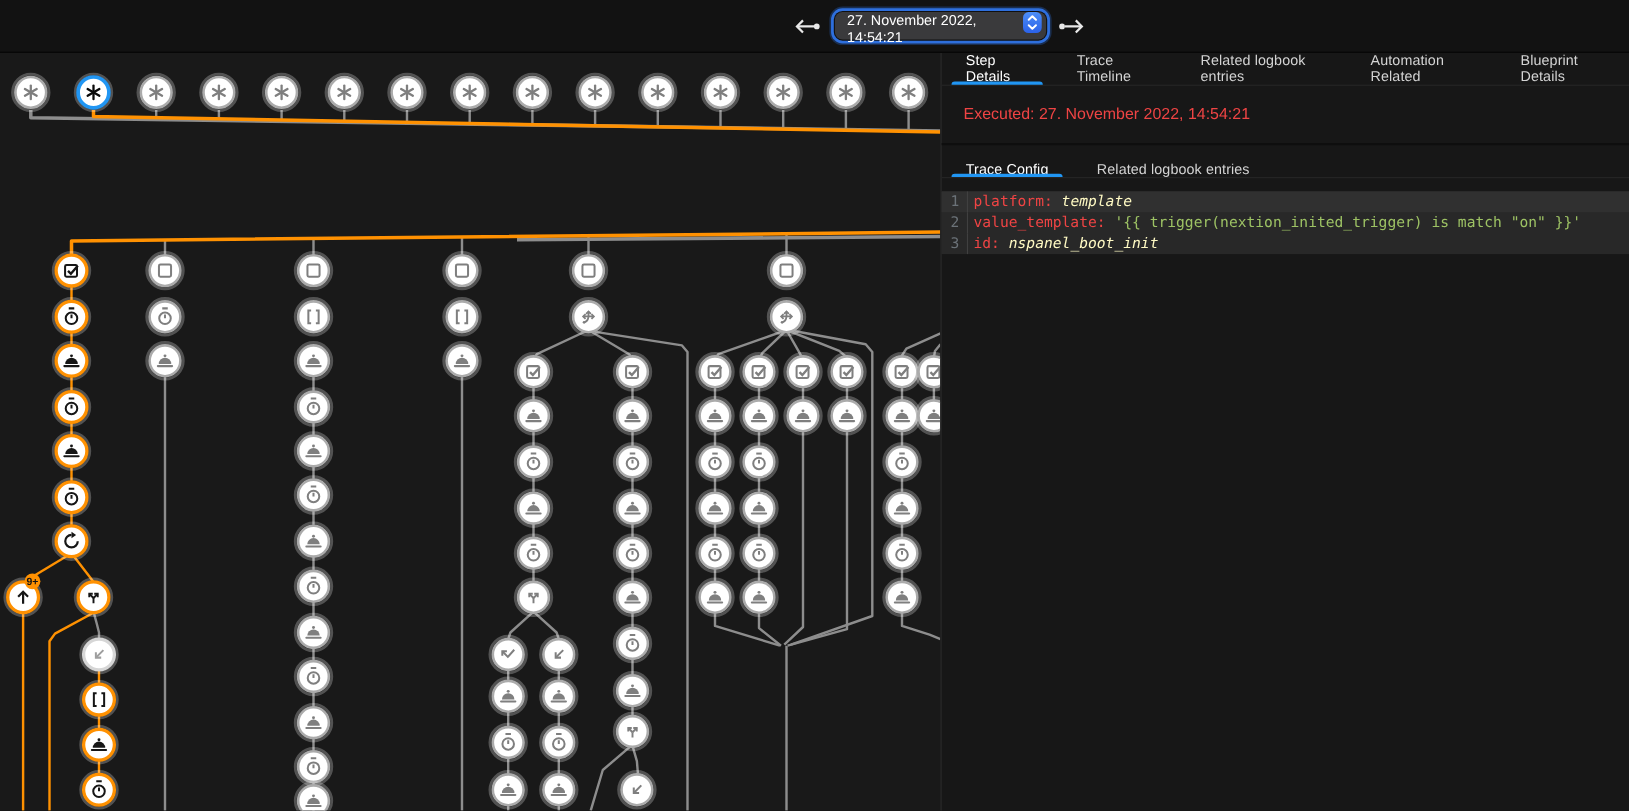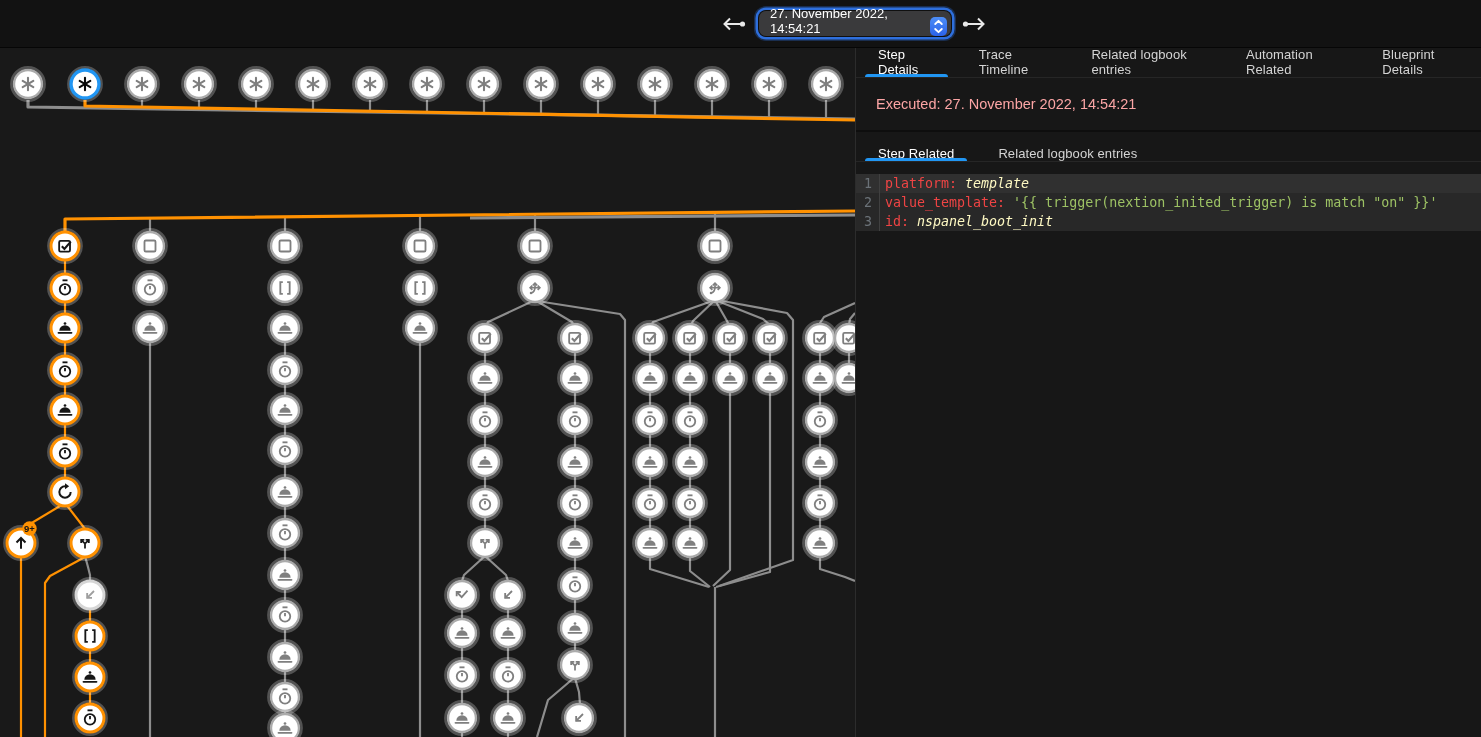--- a/index.html
+++ b/index.html
@@ -5,39 +5,39 @@
   html,body{margin:0;padding:0;background:#141414;width:1481px;height:737px;overflow:hidden;
     font-family:"Liberation Sans","DejaVu Sans",sans-serif;-webkit-font-smoothing:antialiased;}
   *{box-sizing:border-box;}
   
   .topbar{position:absolute;left:0;top:0;width:1481px;height:48px;background:#121212;
     border-bottom:1px solid #060606;z-index:5;}
   .nav-btn{position:absolute;top:11px;width:34px;height:26px;background:none;border:none;
     display:flex;align-items:center;justify-content:center;cursor:pointer;color:#e8e8e8;padding:0;}
   .nav-btn svg{display:block;}
   .trace-select{position:absolute;left:759px;top:11px;width:192px;height:25px;background:#3a3a3c;
-    border-radius:7px;display:flex;align-items:flex-end;justify-content:space-between;
+    border-radius:7px;display:flex;align-items:flex-start;justify-content:space-between;
     padding:0 4px 0 11px;color:#fff;font-size:13px;cursor:pointer;
     box-shadow:0 0 0 1px #101010,0 0 0 3.5px #2e6fdd,0 0 0 5px rgba(46,111,221,.30);}
   .trace-select .stepper{width:17px;height:19px;border-radius:5px;
     background:linear-gradient(#4d8ef7,#2b62e9);display:flex;flex-direction:column;
     align-items:center;justify-content:center;gap:1px;flex:0 0 auto;}
   
   .main{position:absolute;left:0;top:48px;width:1481px;height:689px;display:flex;}
   .graph-area{width:855px;height:689px;background:#191919;overflow:hidden;flex:0 0 auto;}
   .right{flex:1;height:689px;background:#171717;border-left:1px solid #2c2c2c;
     display:flex;flex-direction:column;}
   
   .tab-bar{display:flex;align-items:flex-end;height:30px;border-bottom:1px solid #262626;flex:0 0 auto;}
   .tab{position:relative;display:flex;align-items:center;padding:0 22px;font-size:13px;
     color:#d4d4d4;cursor:pointer;letter-spacing:.1px;}
   .tab.active{color:#ffffff;}
   .tab.active:after{content:"";position:absolute;left:9px;right:9px;bottom:0;height:3px;
     background:#2196f3;border-radius:3px 3px 0 0;}
-  .details-body{padding:18px 20px;font-size:14.5px;color:#fca5a5;flex:1;}
+  .details-body{padding:18px 20px;font-size:14.5px;color:#ef4444;flex:1;}
   .config-card{flex:1;border-top:2px solid #0e0e0e;display:flex;flex-direction:column;}
   
   .code-wrap{margin-top:12px;background:#282828;font-family:"DejaVu Sans Mono","Liberation Mono",monospace;
     font-size:13.3px;line-height:19px;color:#dcdcdc;}
   .code-line{display:flex;white-space:pre;}
   .code-line.active{background:#303030;}
   .code-line .ln{width:24px;flex:0 0 auto;text-align:right;padding-right:7px;color:#6b7278;
     border-right:1px solid #404040;}
   .code-line .body{padding-left:5px;}
   .tok-key{color:#ef4444;}
@@ -742,21 +742,21 @@
           <div class="tab">Related logbook entries</div>
           <div class="tab">Automation Related</div>
           <div class="tab">Blueprint Details</div>
         </div>
       <div class="details-body">
         <span>Executed: 27. November 2022, 14:54:21</span>
       </div>
     </div>
     <div class="config-card">
       <div class="tab-bar">
-          <div class="tab active">Step Related</div>
+          <div class="tab active">Trace Config</div>
           <div class="tab">Related logbook entries</div>
         </div>
       <div class="code-wrap">
           <div class="code-line active"><span class="ln">1</span><span class="body"><span class="tok-key">platform:</span><span class="tok-plain"> template</span></span></div>
           <div class="code-line"><span class="ln">2</span><span class="body"><span class="tok-key">value_template:</span><span class="tok-string"> '{{ trigger(nextion_inited_trigger) is match "on" }}'</span></span></div>
           <div class="code-line"><span class="ln">3</span><span class="body"><span class="tok-key">id:</span><span class="tok-plain"> nspanel_boot_init</span></span></div>
         </div>
     </div>
   </div>
 </div>

